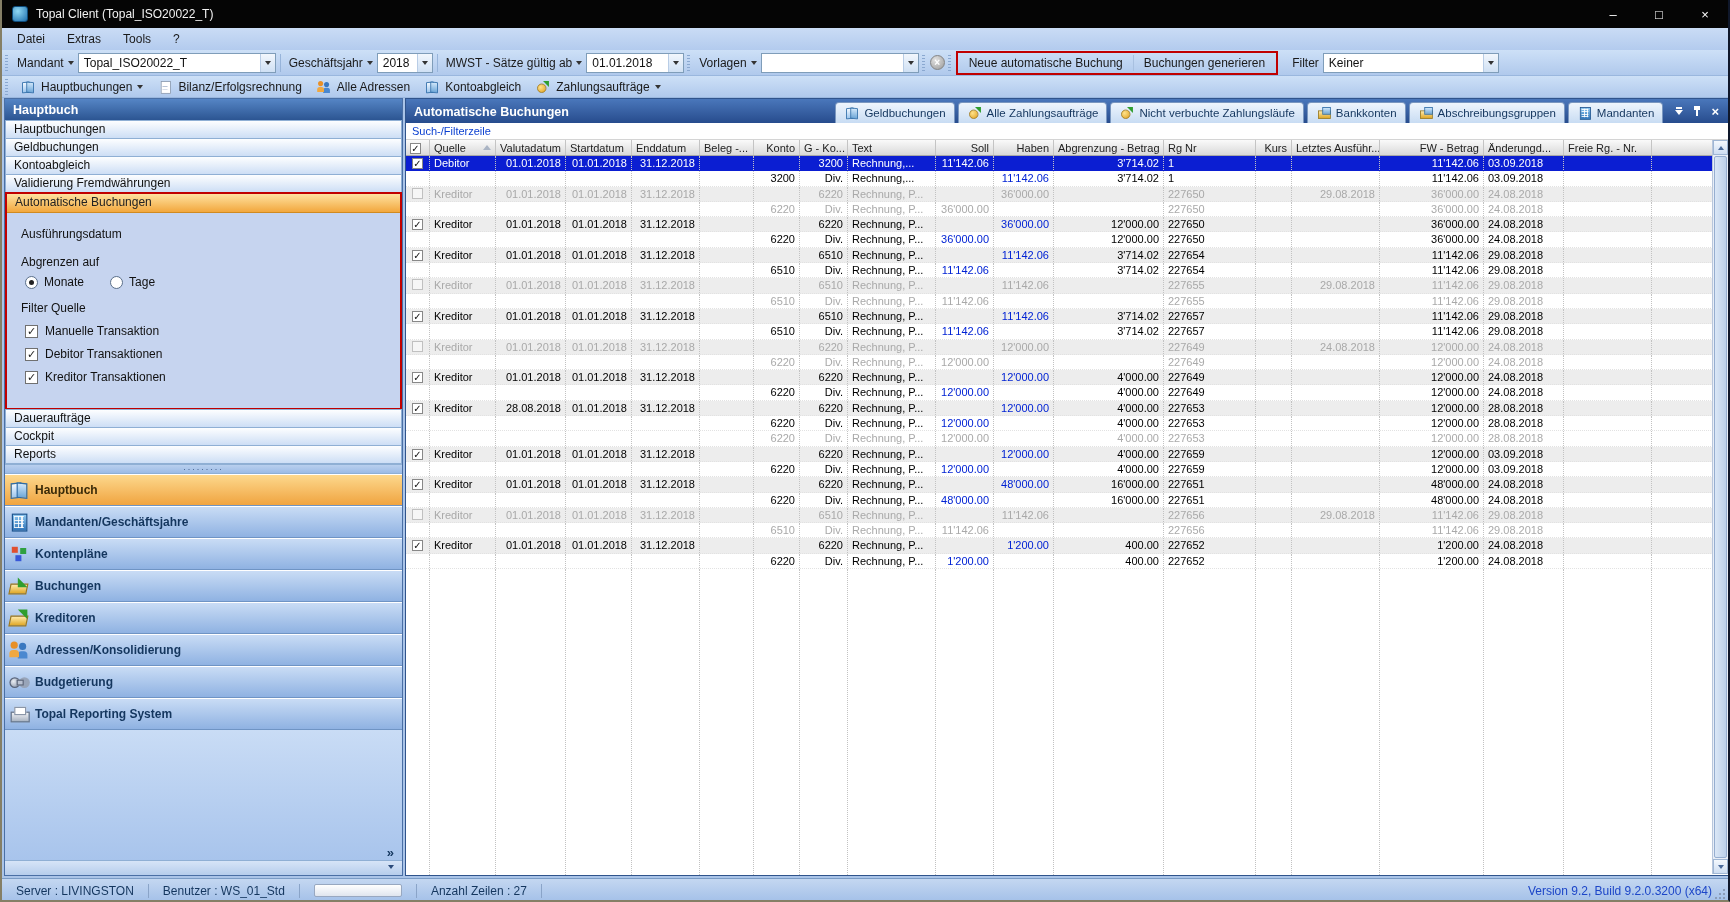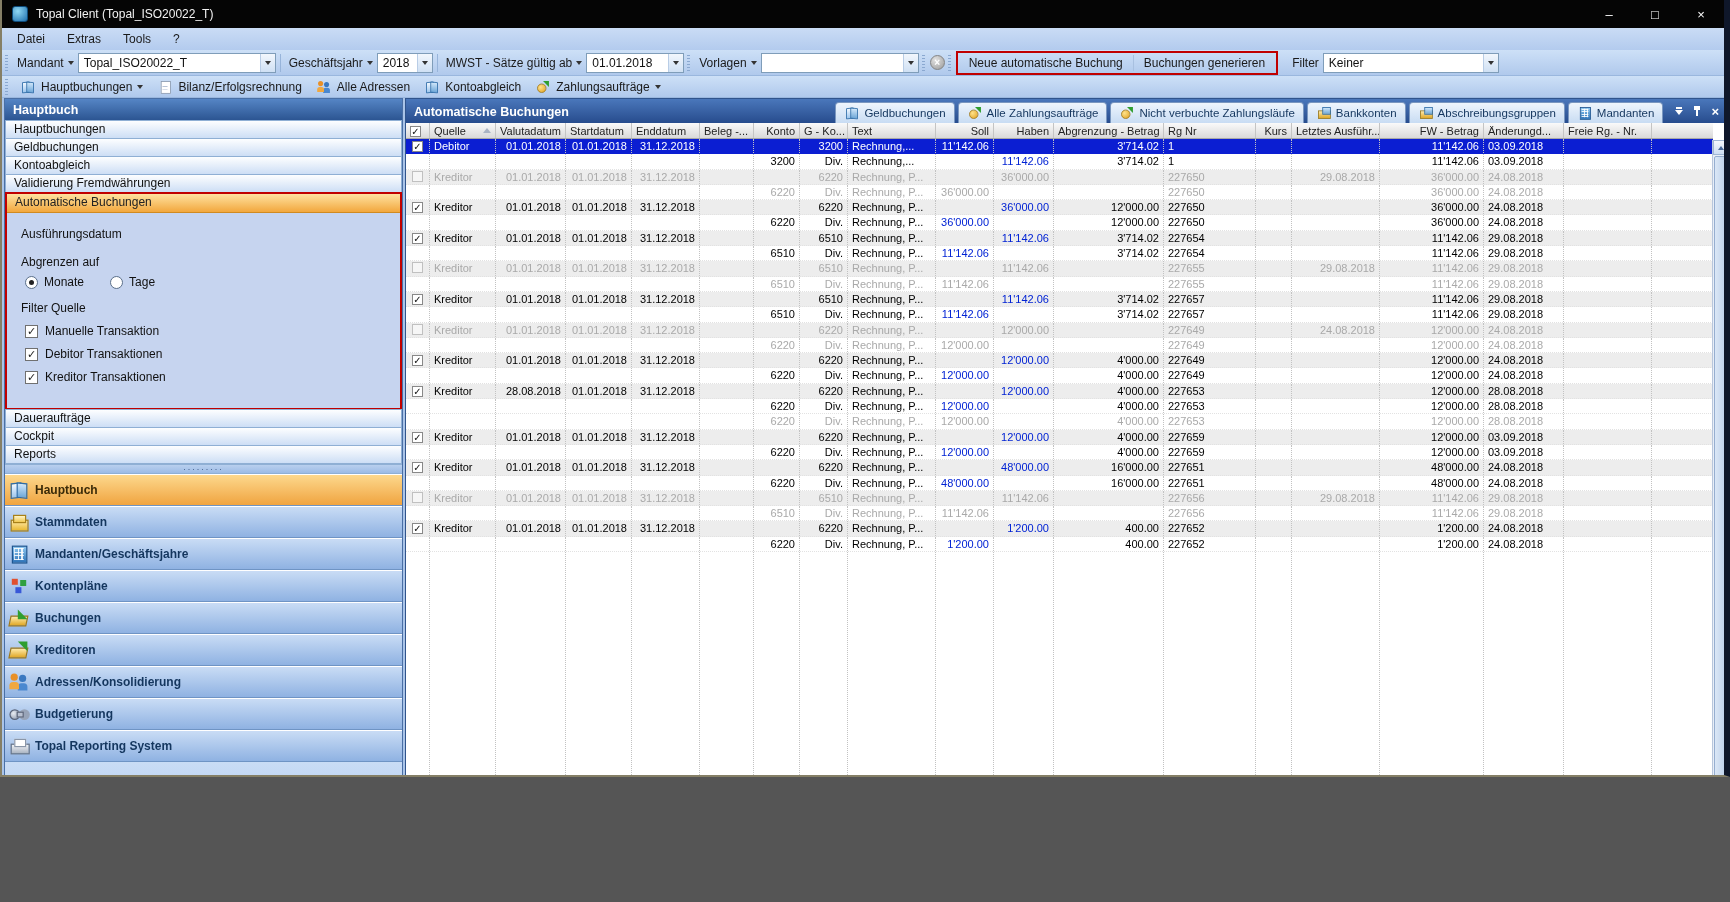--- a/index.html
+++ b/index.html
@@ -1,17 +1,17 @@
 <!DOCTYPE html>
 <html><head>
 <meta charset="utf-8">
 <style>
   *{box-sizing:border-box;margin:0;padding:0;font-family:"Liberation Sans","DejaVu Sans",sans-serif}
   html,body{background:#555}
-  .window{position:relative;width:1730px;height:777px;background:#c2410c;border-left:2px solid #857f66;border-right:6px solid #0f172a;border-bottom:2px solid #857f66;overflow:hidden}
+  .window{position:relative;width:1730px;height:902px;background:#c2410c;border-left:2px solid #857f66;border-right:2px solid #0f172a;border-bottom:2px solid #857f66;overflow:hidden}
   
   .titlebar{position:absolute;top:0;left:0;right:0;height:28px;background:#050505;color:#fff;display:flex;align-items:center}
   .appicon{width:16px;height:16px;margin:0 8px 0 10px;border-radius:3px;background:radial-gradient(circle at 35% 30%,#8fd8f4,#1e6fae);border:1px solid #0e4c7c}
   .title{font-size:12px;color:#f2f2f2}
   .winbtns{margin-left:auto;display:flex;height:100%}
   .wbtn{width:46px;height:100%;display:flex;align-items:center;justify-content:center;font-size:13px;color:#fff}
   
   .menubar{position:absolute;top:28px;left:0;right:0;height:22px;background:linear-gradient(#cadcf5,#b3cbee);display:flex;align-items:center;padding-left:4px}
   .menu-item{padding:0 11px;font-size:12px;color:#1a1a1a;line-height:22px}
   
@@ -295,24 +295,20 @@
           <div class="sb-item">Cockpit</div>
           <div class="sb-item">Reports</div>
         </div>
       <div class="splitter">.........</div>
       <div id="nav">
           <div class="nav-item selected">
             <span class="ic book-icon"></span>
             <span>Hauptbuch</span>
           </div>
           <div class="nav-item">
-            <span class="ic drawer-icon"></span>
-            <span>Stammdaten</span>
-          </div>
-          <div class="nav-item">
             <span class="ic building-icon"></span>
             <span>Mandanten/Geschäftsjahre</span>
           </div>
           <div class="nav-item">
             <span class="ic blocks-icon"></span>
             <span>Kontenpläne</span>
           </div>
           <div class="nav-item">
             <span class="ic inbox-arrow-icon"></span>
             <span>Buchungen</span>
@@ -374,20 +370,21 @@
         <div class="hicons">
           <span class="hic">
               <span class="collapse-glyph"></span>
             </span>
           <span class="hic">
               <span class="pin-glyph"></span>
             </span>
           <span class="hic x-glyph">×</span>
         </div>
       </div>
+      <div class="filterrow"><span>Such-/Filterzeile</span></div>
       <div class="ghead" id="ghead">
           <div class="hcell" style="width: 24px;">
             <span class="gcb">✓</span>
           </div>
           <div class="hcell" style="width: 66px;">
             <span>Quelle</span>
             <span class="sortup"></span>
           </div>
           <div class="hcell" style="width: 70px;">
             <span>Valutadatum</span>

